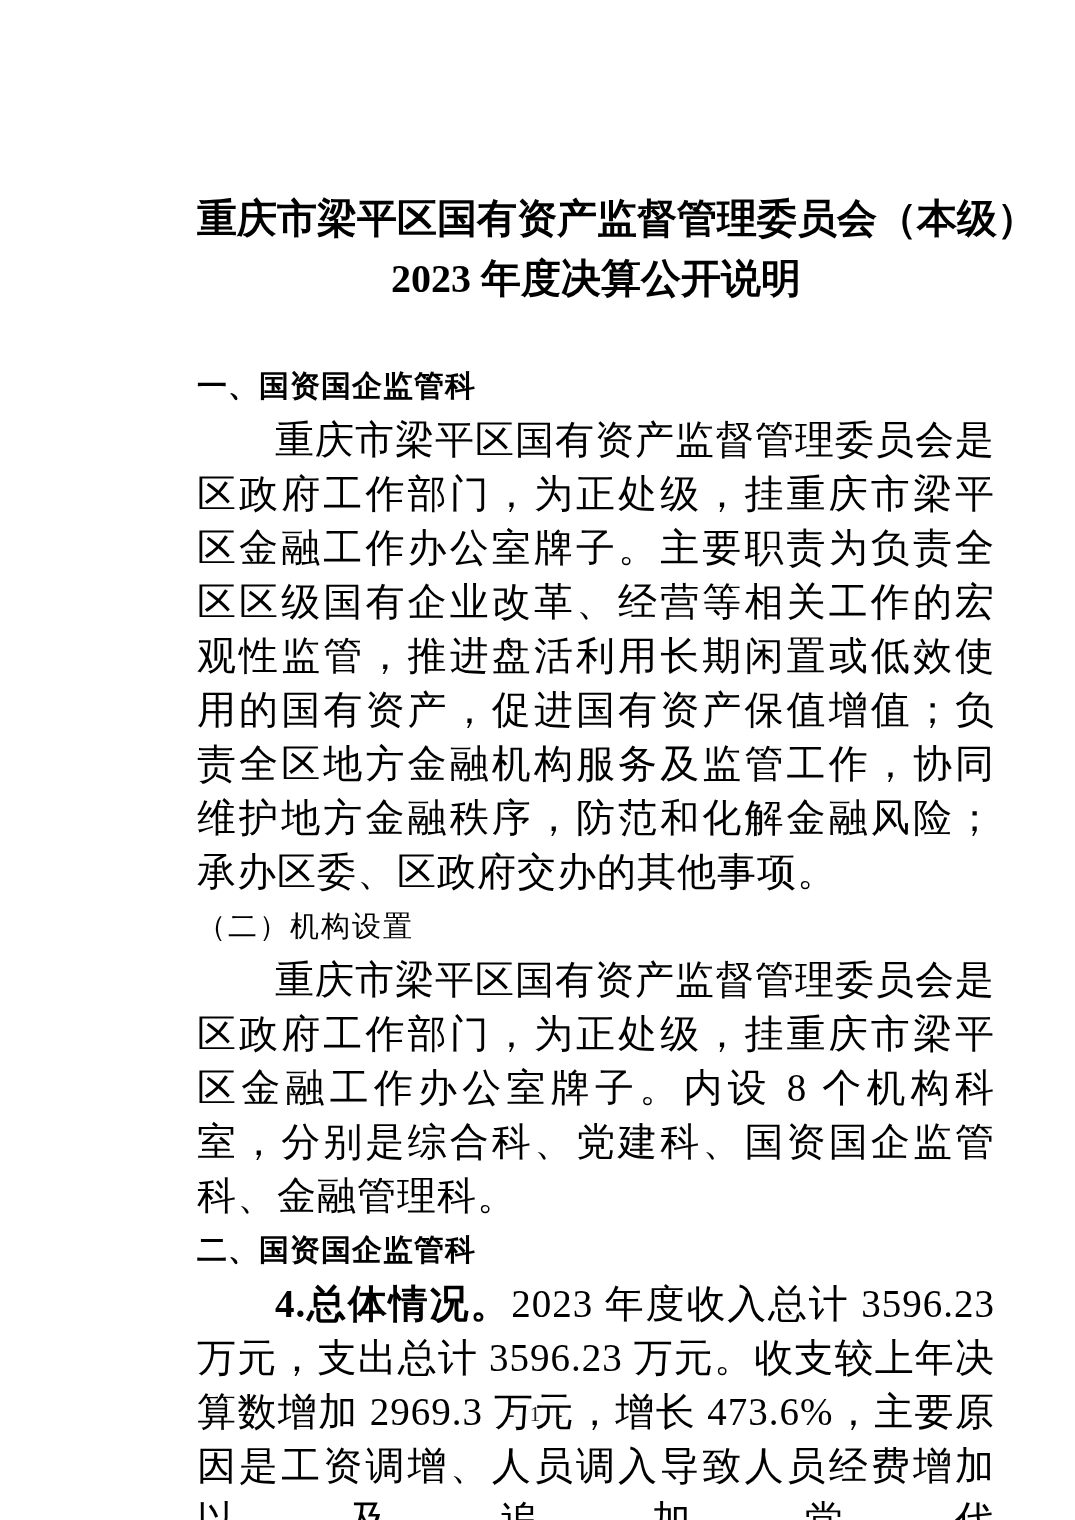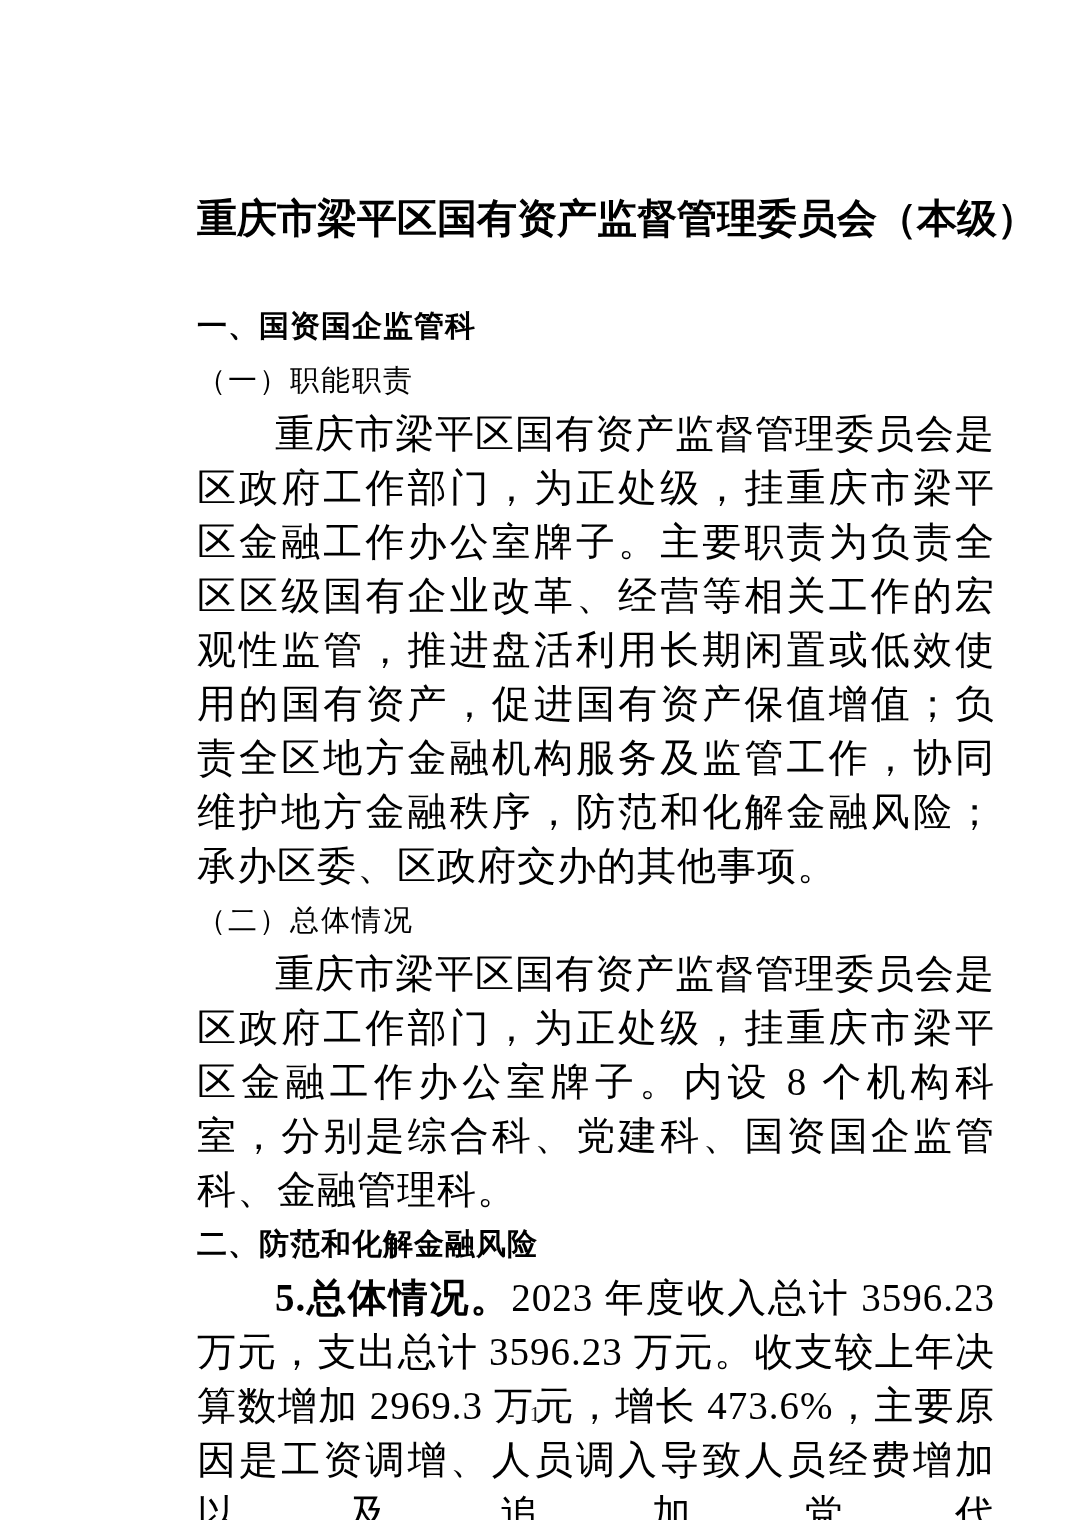--- a/index.html
+++ b/index.html
@@ -83,35 +83,35 @@
   }
 </style>
 </head>
 <body>
 
 <div class="page">
   <div class="content">
 
     <h1 class="doc-title">
       <span class="title-line">重庆市梁平区国有资产监督管理委员会（本级）</span>
+      <span class="title-line">2023 年度决算公开说明</span>
     </h1>
 
     <h2 class="sec-h1 first">一、国资国企监管科</h2>
 
-    <h3 class="sec-h2">（一）职能职责</h3>
 
     <p class="body-para">重庆市梁平区国有资产监督管理委员会是区政府工作部门，为正处级，挂重庆市梁平区金融工作办公室牌子。主要职责为负责全区区级国有企业改革、经营等相关工作的宏观性监管，推进盘活利用长期闲置或低效使用的国有资产，促进国有资产保值增值；负责全区地方金融机构服务及监管工作，协同维护地方金融秩序，防范和化解金融风险；承办区委、区政府交办的其他事项。</p>
 
-    <h3 class="sec-h2">（二）总体情况</h3>
+    <h3 class="sec-h2">（二）机构设置</h3>
 
     <p class="body-para">重庆市梁平区国有资产监督管理委员会是区政府工作部门，为正处级，挂重庆市梁平区金融工作办公室牌子。内设 8 个机构科室，分别是综合科、党建科、国资国企监管科、金融管理科。</p>
 
-    <h2 class="sec-h1">二、防范和化解金融风险</h2>
+    <h2 class="sec-h1">二、国资国企监管科</h2>
 
 
     <p class="body-para fill-last">
-      <b>5.总体情况。</b><span>2023 年度收入总计 3596.23 万元，支出总计 3596.23 万元。收支较上年决算数增加 2969.3 万元，增长 473.6%，主要原因是工资调增、人员调入导致人员经费增加以及追加党代</span>
+      <b>4.总体情况。</b><span>2023 年度收入总计 3596.23 万元，支出总计 3596.23 万元。收支较上年决算数增加 2969.3 万元，增长 473.6%，主要原因是工资调增、人员调入导致人员经费增加以及追加党代</span>
     </p>
 
   </div>
 
   <div class="footer">- 1 -</div>
 </div>
 
 </body></html>

